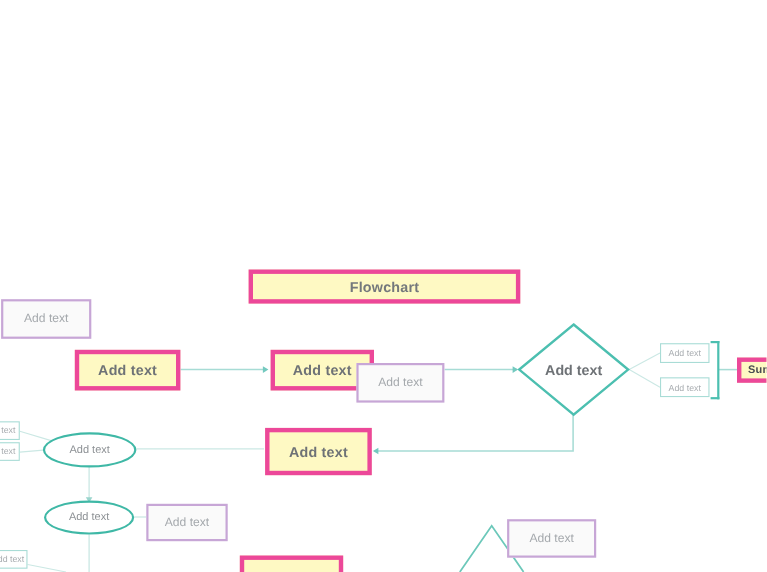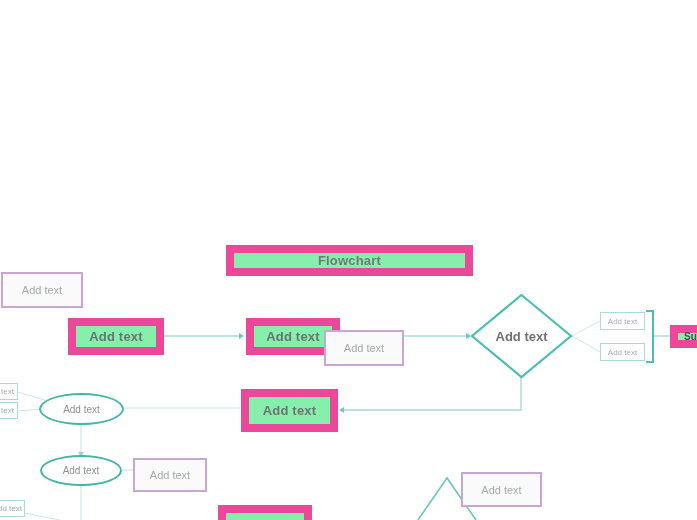--- a/index.html
+++ b/index.html
@@ -21,22 +21,22 @@
   .node {
     position: absolute;
     box-sizing: border-box;
     display: flex;
     align-items: center;
     justify-content: center;
     text-align: center;
   }
   
   .rect-teal {
-    border: 8px solid #ec4899;
-    background: #86efac;
+    border: 4px solid #ec4899;
+    background: #fef9c3;
     color: #6e7276;
     font-weight: bold;
     font-size: 13px;
     letter-spacing: 0.2px;
   }
   .rect-teal.title {
     font-size: 13px;
     font-weight: bold;
     color: #74787c;
   }

